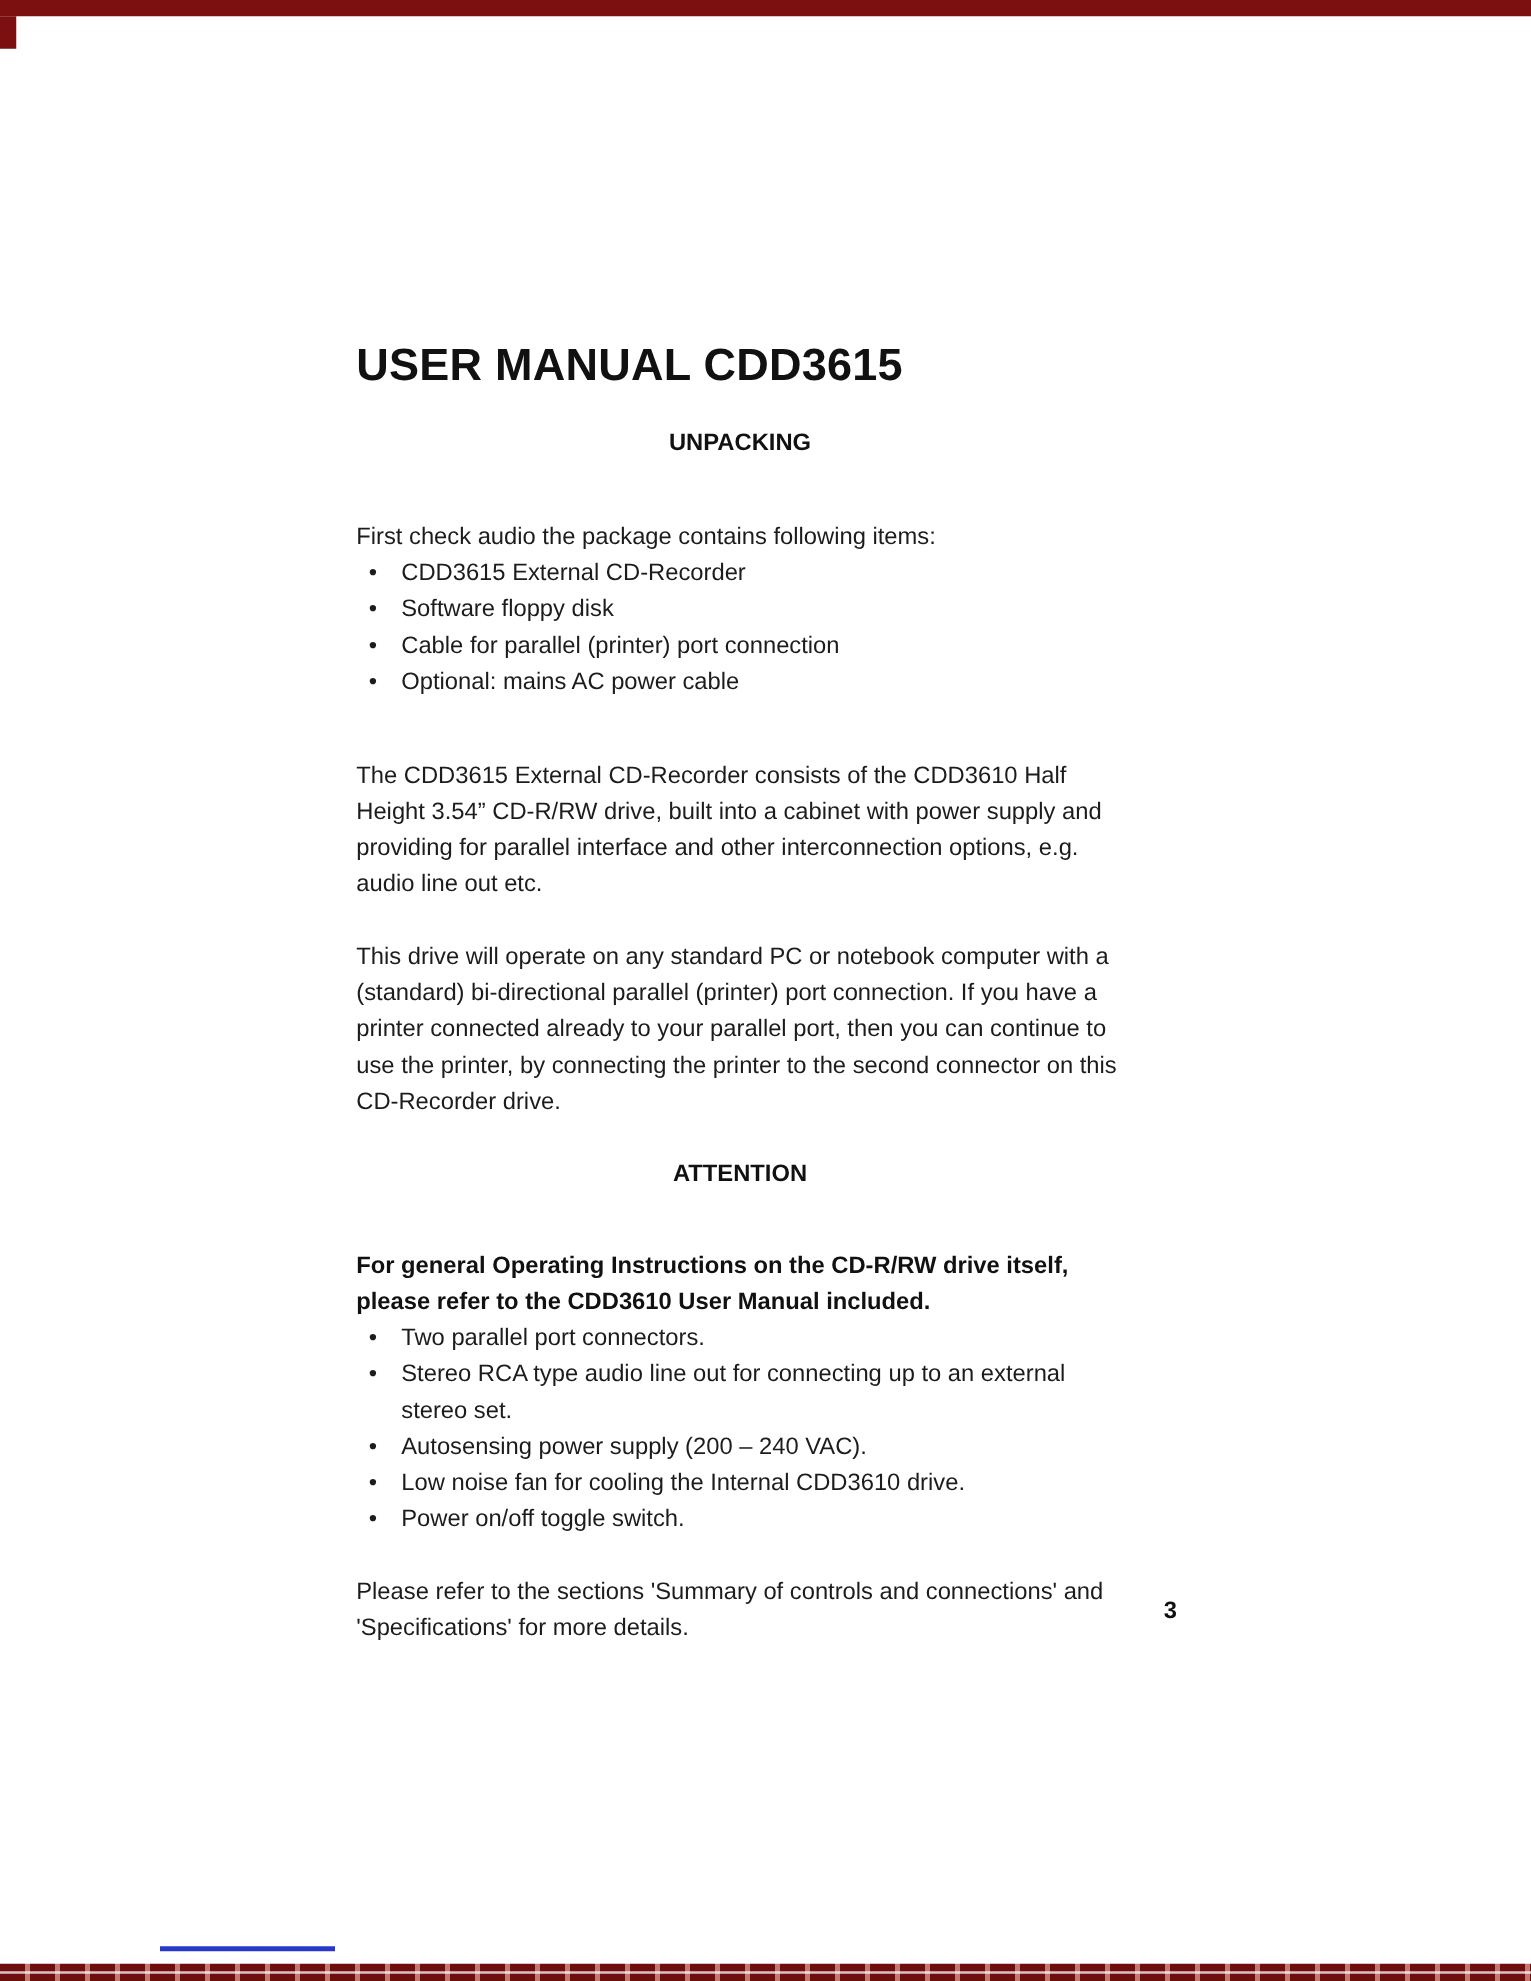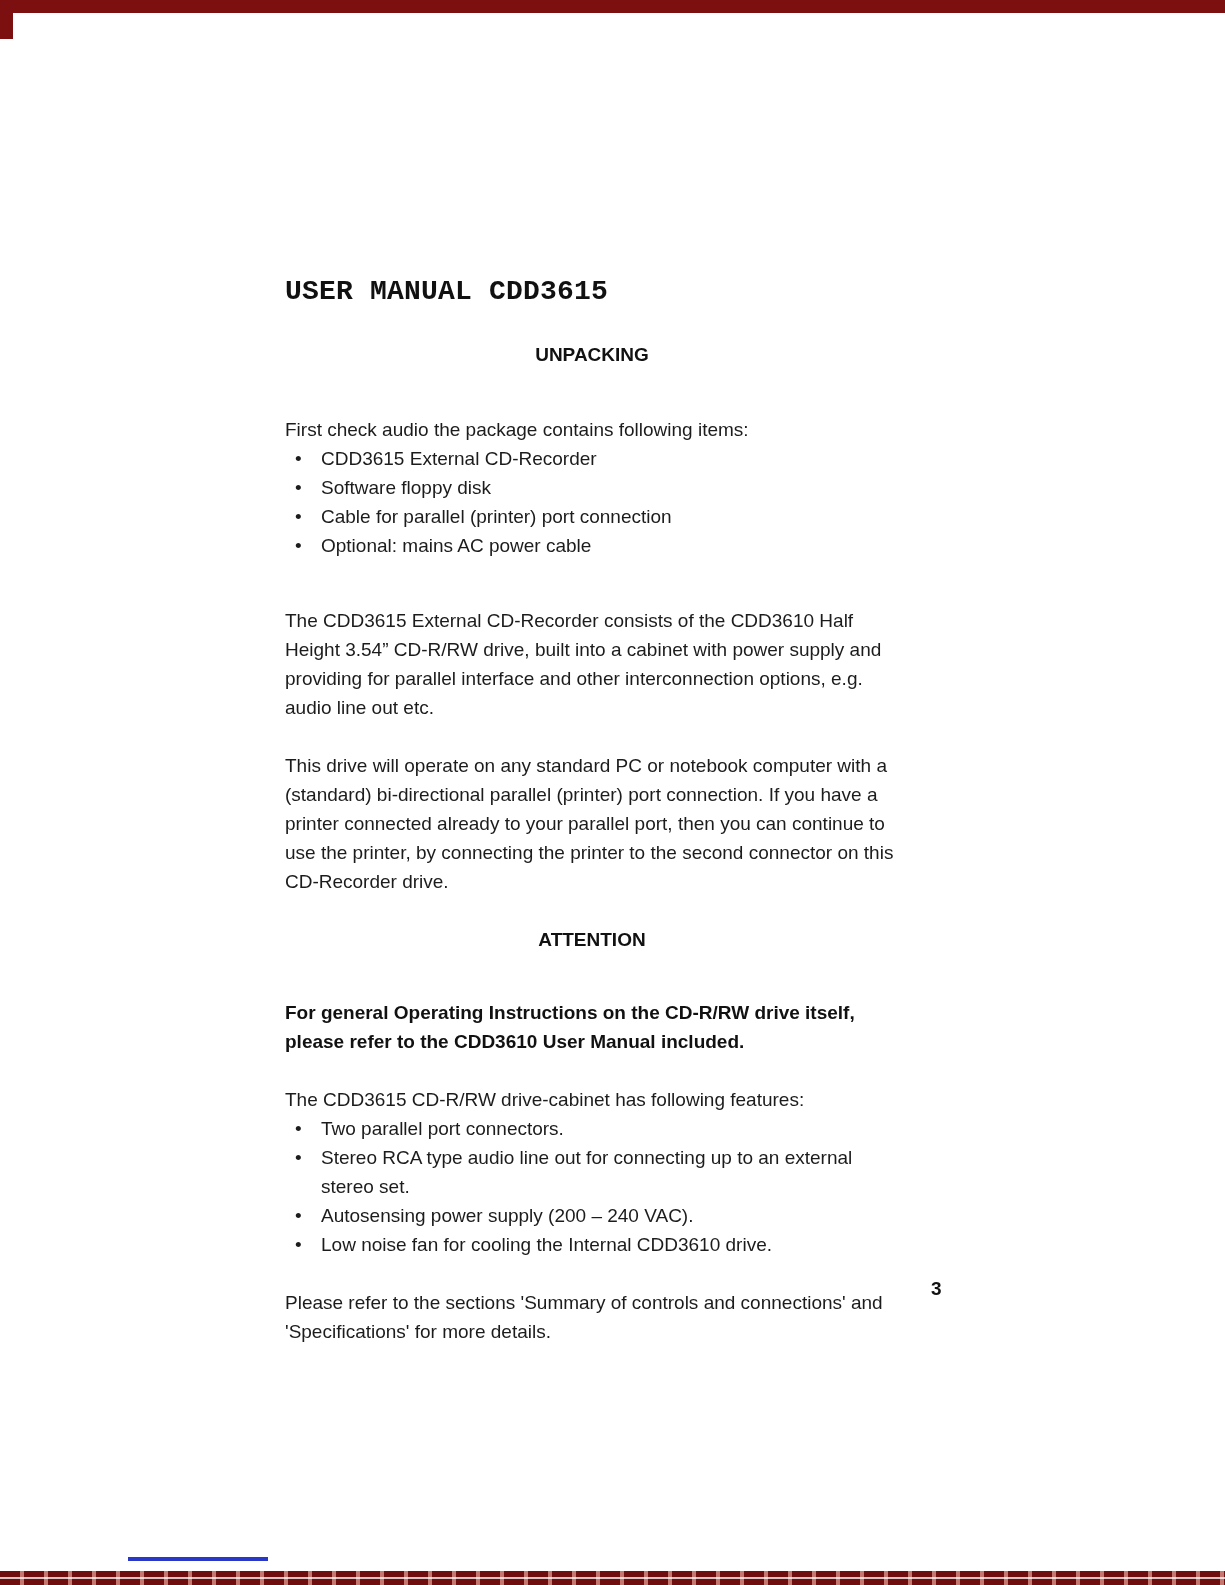--- a/index.html
+++ b/index.html
@@ -55,27 +55,26 @@
   
   .content {
     position: absolute;
     left: 285px;
     top: 276px;
     width: 614px;
     font-size: 19px;
     line-height: 29px;
   }
   .doc-title {
-    font-size: 28px;
+    font-size: 36px;
     line-height: 32px;
     font-weight: bold;
     color: #111;
     margin: 0;
     letter-spacing: 0.2px;
-    font-family: Liberation Mono, monospace;
   }
   .section-heading {
     font-size: 19px;
     font-weight: bold;
     color: #111;
     margin: 0;
     text-align: center;
   }
   .heading-unpacking { margin-top: 32px; }
   .heading-introduction { margin-top: 42px; }
@@ -141,27 +140,27 @@
 
   <p class="para-biggap">The CDD3615 External CD-Recorder consists of the CDD3610 Half Height 3.54” CD-R/RW drive, built into a cabinet with power supply and providing for parallel interface and other interconnection options, e.g. audio line out etc.</p>
 
   <p class="para-gap">This drive will operate on any standard PC or notebook computer with a (standard) bi-directional parallel (printer) port connection. If you have a printer connected already to your parallel port, then you can continue to use the printer, by connecting the printer to the second connector on this CD-Recorder drive.</p>
 
   <div class="attention-block">
     <h2 class="section-heading">ATTENTION</h2>
     <p class="attention-bold">For general Operating Instructions on the CD-R/RW drive itself, please refer to the CDD3610 User Manual included.</p>
   </div>
 
-  <p class="para-gap">The CDD3615 CD-R/RW drive-cabinet has following features:</p>
 
   <ul class="bullet-list">
       <li>Two parallel port connectors.</li>
       <li>Stereo RCA type audio line out for connecting up to an external stereo set.</li>
       <li>Autosensing power supply (200 – 240 VAC).</li>
       <li>Low noise fan for cooling the Internal CDD3610 drive.</li>
+      <li>Power on/off toggle switch.</li>
     </ul>
 
   <p class="para-gap">Please refer to the sections 'Summary of controls and connections' and 'Specifications' for more details.</p>
 
 </div>
 
 <div class="page-number">3</div>
 
 <div class="blue-line"></div>
 <div class="bottom-stripe"></div>

